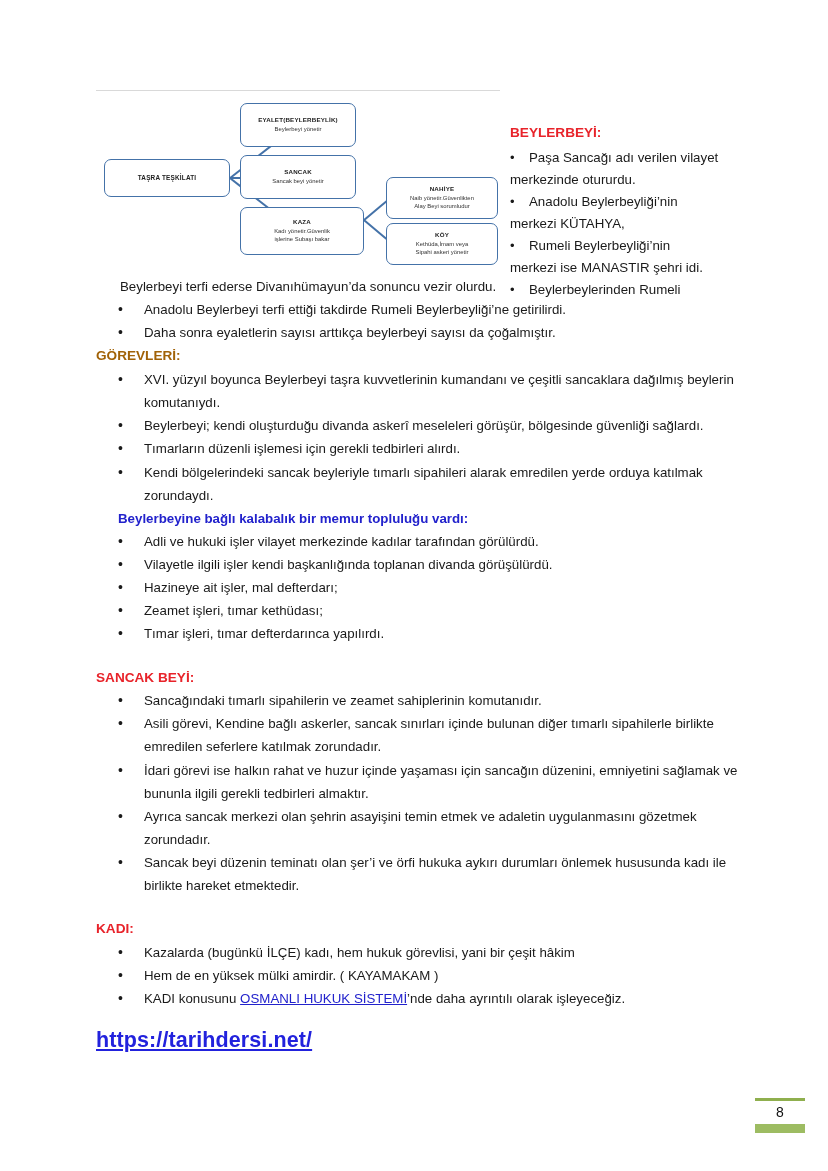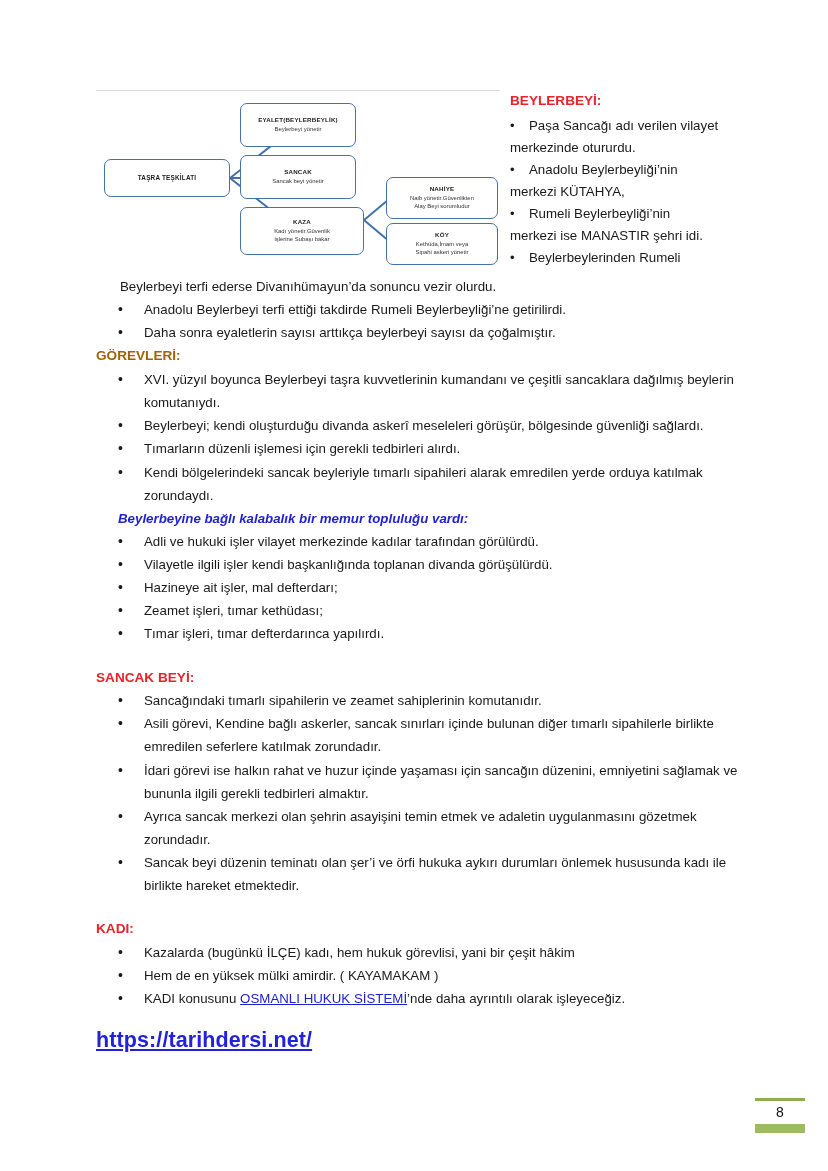--- a/index.html
+++ b/index.html
@@ -78,20 +78,21 @@
     top:0;
     width:236px;
     font-size:13.3px;
     line-height:1.66;
   }
   .rc-head{
     color:#e8232a;
     font-weight:bold;
     font-size:13.6px;
     margin-bottom:2px;
+    margin-top:32px;
   }
   .rc-li{
     position:relative;
     padding-left:0;
     color:#1a1a1a;
   }
   .rc-li .bul{
     display:inline-block;
     width:19px;
     text-align:left;
@@ -130,21 +131,20 @@
   .h-blue{
     color:#a16207;
     font-weight:bold;
     font-size:13.6px;
   }
   .h-blue-sub{
     color:#2222cc;
     font-weight:bold;
     font-size:13.3px;
     padding-left:22px;
-    font-style:italic;
   }
   .spacer-md{height:20px;}
   a.inline-link{
     color:#2222cc;
     text-decoration:underline;
   }
   .site-link{
     position:absolute;
     left:96px;
     top:1028px;

